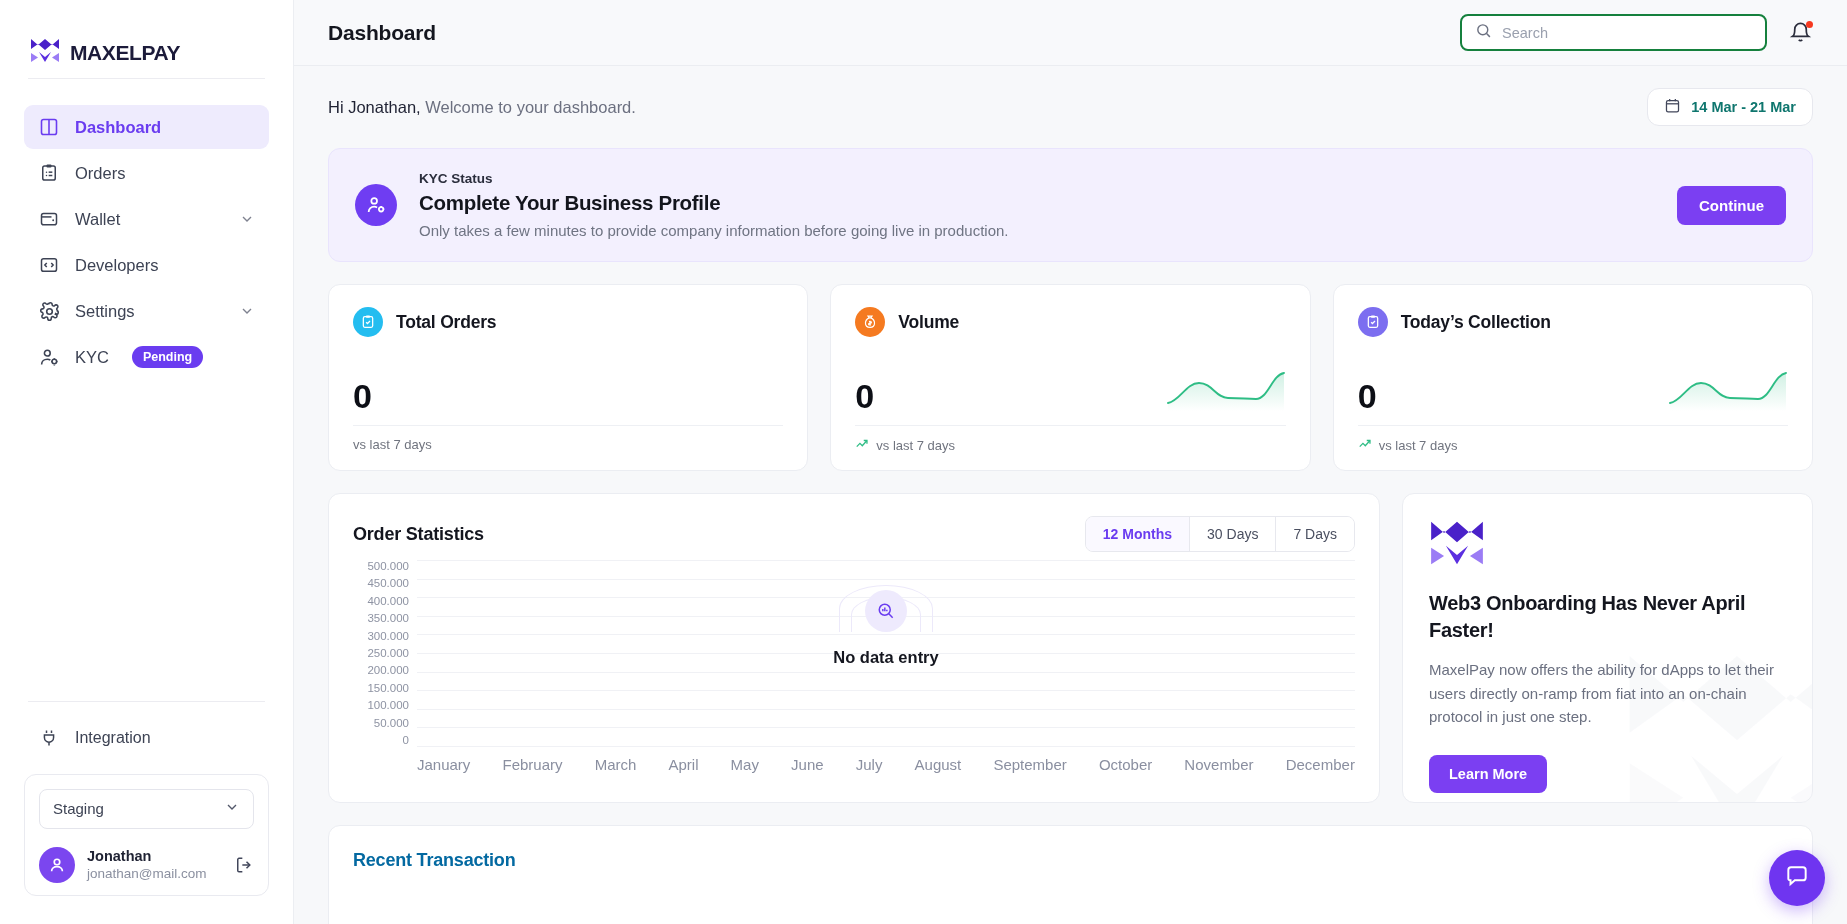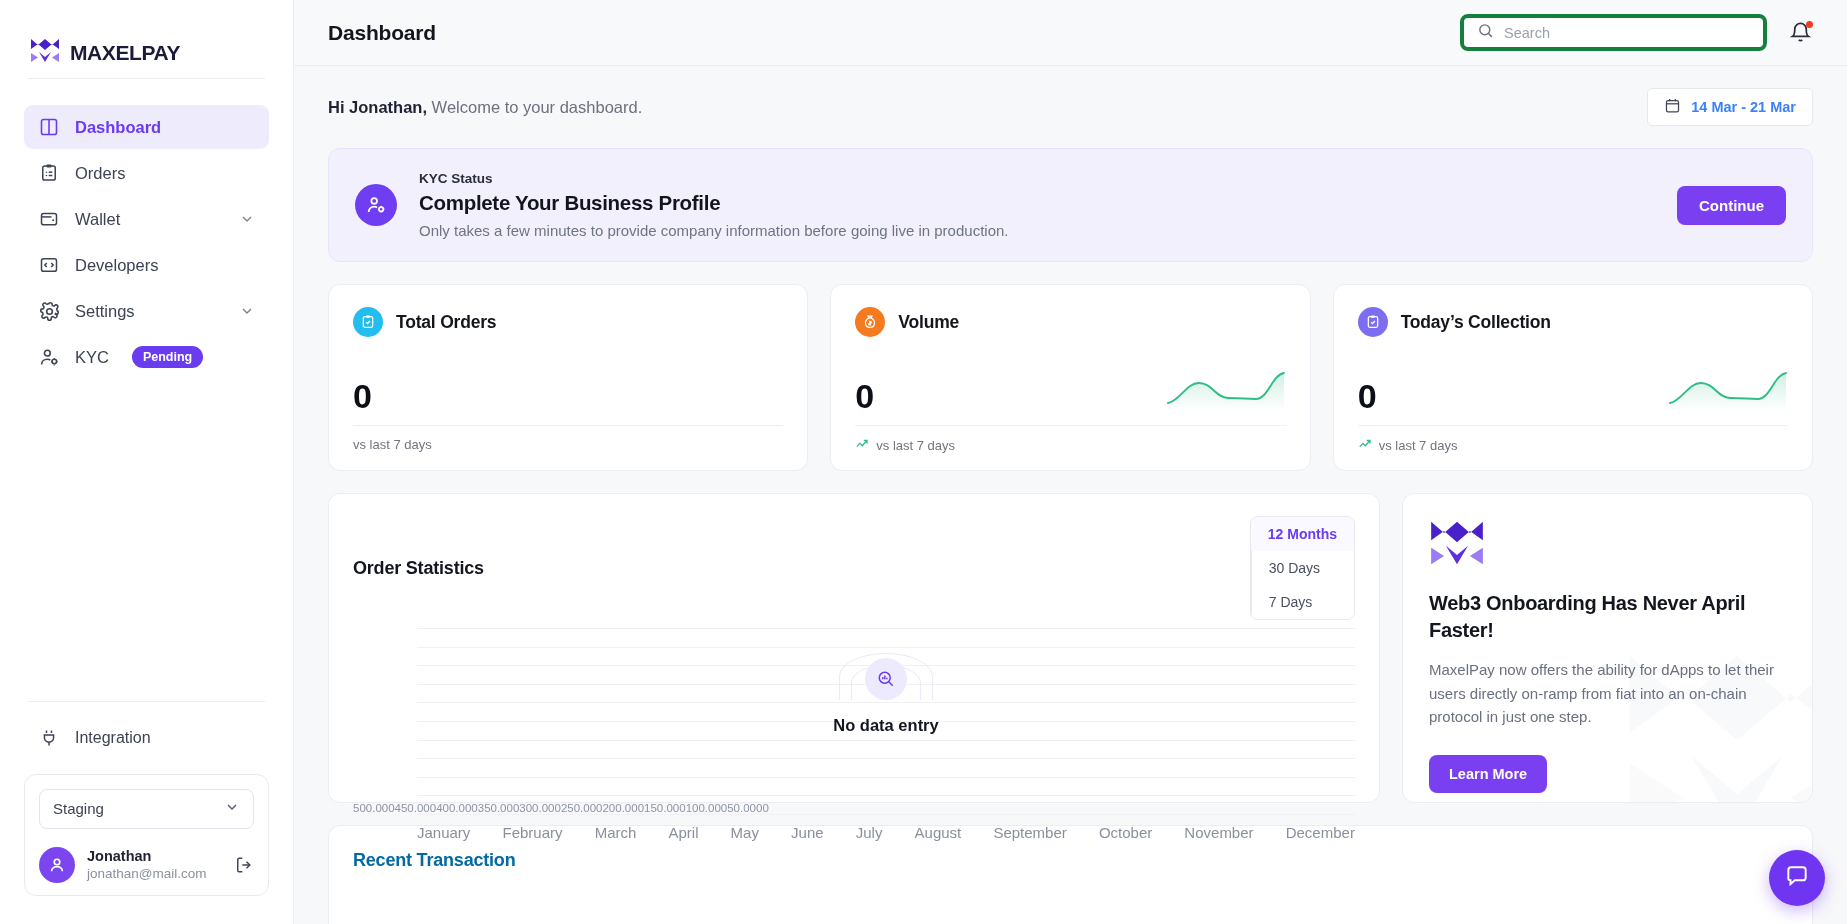--- a/index.html
+++ b/index.html
@@ -62,40 +62,40 @@
 
   
   .main { flex: 1 1 auto; height: 924px; display: flex; flex-direction: column; background: #f7f8fa; overflow: hidden; }
   .topbar {
     height: 66px; background: #f8f9fb; border-bottom: 1px solid #ebedf1;
     display: flex; align-items: center; padding: 0 34px; flex: 0 0 66px;
   }
   .page-title { font-size: 21px; font-weight: 700; color: #14161f; letter-spacing: -.2px; }
   .topbar-right { margin-left: auto; display: flex; align-items: center; gap: 22px; }
   .search-box {
-    width: 307px; height: 37px; background: #fff; border: 4px solid #15803d;
+    width: 307px; height: 37px; background: #fff; border: 2px solid #15803d;
     border-radius: 8px; display: flex; align-items: center; gap: 10px; padding: 0 13px;
   }
   .search-box input {
     border: 0; outline: 0; font-size: 14.5px; color: #3d4354; width: 100%;
     font-family: "Liberation Sans", sans-serif; background: transparent;
   }
   .search-box input::placeholder { color: #9aa0ae; }
   .bell-wrap { position: relative; width: 24px; height: 24px; cursor: pointer; }
   .bell-dot { position: absolute; top: 0px; right: 0px; width: 7px; height: 7px; border-radius: 50%; background: #f6391f; }
 
   .content { flex: 1 1 auto; overflow: hidden; padding: 22px 34px 0 34px; position: relative; }
 
   .greet-row { display: flex; align-items: center; margin-bottom: 22px; }
   .greet { font-size: 16.5px; color: #6c7080; }
-  .greet b { color: #1f2233; font-weight: 700; }
+  .greet b { color: #1f2233; font-weight: 400; }
   .daterange {
     margin-left: auto; height: 38px; background: #fff; border: 1px solid #e7e8ee;
-    border-radius: 5px; display: flex; align-items: center; gap: 10px;
-    padding: 0 16px; font-size: 14.5px; font-weight: 600; color: #3b82f6; cursor: pointer;
+    border-radius: 12px; display: flex; align-items: center; gap: 10px;
+    padding: 0 16px; font-size: 14.5px; font-weight: 600; color: #0f766e; cursor: pointer;
   }
 
   
   .kyc-banner {
     background: #f3f0fe; border: 1px solid #e9e4fd; border-radius: 12px;
     display: flex; align-items: center; padding: 22px 26px; margin-bottom: 22px;
   }
   .kyc-ico {
     width: 42px; height: 42px; border-radius: 50%; background: #6f3df2;
     display: flex; align-items: center; justify-content: center; flex: 0 0 42px; margin-right: 22px;
@@ -121,33 +121,33 @@
   .spark { margin-left: auto; width: 120px; height: 46px; }
   .stat-rule { height: 1px; background: #eef0f4; margin: 12px 0 11px 0; }
   .stat-foot { display: flex; align-items: center; gap: 7px; font-size: 13px; color: #70747f; }
 
   
   .lower { display: flex; gap: 22px; }
   .chart-card { flex: 1 1 auto; padding: 22px 24px 14px 24px; position: relative; height: 310px; }
   .chart-head { display: flex; align-items: center; margin-bottom: 6px; }
   .chart-title { font-size: 18px; font-weight: 700; color: #14161f; letter-spacing: -.2px; }
   .seg {
-    margin-left: auto; display: flex; border: 1px solid #e7e8ee; border-radius: 8px; overflow: hidden; background: #fff; flex-direction: column;
+    margin-left: auto; display: flex; border: 1px solid #e7e8ee; border-radius: 8px; overflow: hidden; background: #fff;
   }
   .seg-item {
     padding: 9px 17px; font-size: 14px; color: #4a4f60; cursor: pointer;
     border-left: 1px solid #e7e8ee; background: #fff;
   }
   .seg-item:first-child { border-left: 0; }
   .seg-item.active { background: #faf9ff; color: #6a3cf0; font-weight: 700; }
 
   .plot { position: relative; height: 225px; margin-top: 8px; }
   .yaxis {
     position: absolute; left: 0; top: 0; width: 56px; height: 186px;
-    display: flex; justify-content: space-between;
+    display: flex; flex-direction: column; justify-content: space-between;
     align-items: flex-end; font-size: 11.5px; color: #8e93a3;
   }
   .grid { position: absolute; left: 64px; right: 0; top: 0; height: 186px; }
   .gridline { position: absolute; left: 0; right: 0; height: 1px; background: #f0f1f5; }
   .xaxis {
     position: absolute; left: 64px; right: 0; top: 196px;
     display: flex; justify-content: space-between; font-size: 15px; color: #8a8fa0;
   }
   .empty {
     position: absolute; left: 0; right: 0; top: 24px; display: flex;

